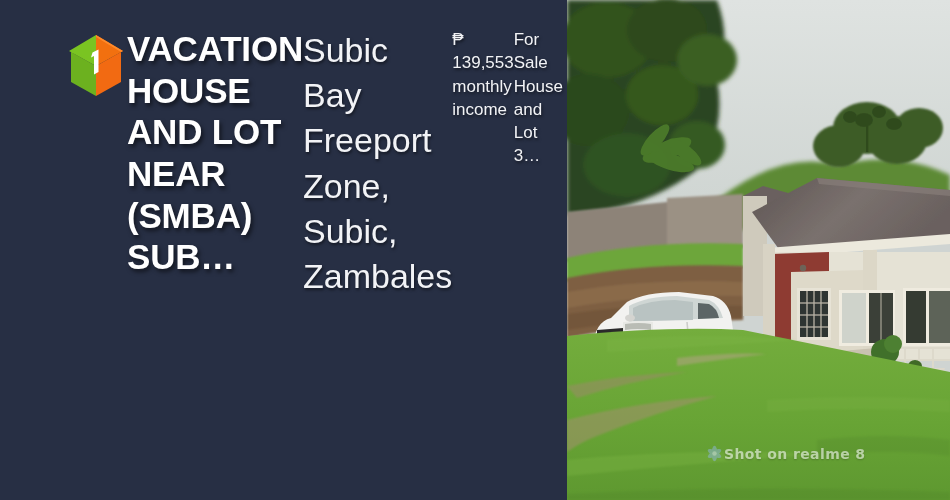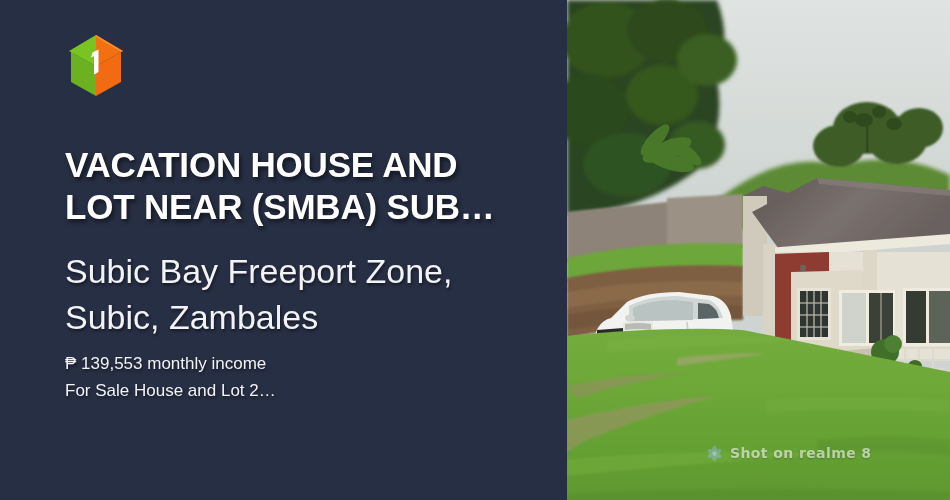--- a/index.html
+++ b/index.html
@@ -11,21 +11,21 @@
   .card {
     position:relative; width:950px; height:500px;
     display:flex; background:#272f44;
   }
 
   
   .panel {
     position:relative; width:567px; height:500px;
     background:#272f44; flex:0 0 567px;
     padding:28px 40px 0 65px;
-    display:flex; flex-direction:column;
+    display:flex; flex-direction:row;
   }
 
   
   .logo-wrap { width:62px; height:72px; position:relative; margin-bottom:44px; }
   .logo-wrap svg { display:block; }
 
   
   .title {
     font-size:35px; font-weight:bold; line-height:1.19;
     color:#ffffff; letter-spacing:-0.2px;
@@ -52,21 +52,21 @@
   
   .photo {
     position:relative; flex:1 1 auto; height:500px; overflow:hidden;
     background:#cfd4d2;
   }
   .photo-svg { position:absolute; inset:0; width:100%; height:100%; display:block; }
 
   
   .watermark {
     position:absolute; left:139px; bottom:38px;
-    display:flex; gap:7px;
+    display:flex; align-items:center; gap:1px;
     opacity:0.62; pointer-events:none;
   }
   .wm-mark { width:17px; height:17px; flex:0 0 17px; }
   .wm-text {
     font-size:14px; font-weight:bold; color:#eef3ec;
     letter-spacing:0.4px;
     text-shadow:0 1px 2px rgba(0,0,0,0.35);
     font-family:"DejaVu Sans", sans-serif;
   }
 </style>
@@ -93,21 +93,21 @@
         <path d="M27.5 24.5 L33.5 21.5 L33.5 44 L29 46.5 L29 28 L26 29.5 Z" fill="#ffffff"></path>
       </svg>
     </div>
 
     <div class="title">VACATION HOUSE AND LOT NEAR (SMBA) SUB…</div>
 
     <div class="address">Subic Bay Freeport Zone, Subic, Zambales</div>
 
     <div class="price">₱ 139,553 monthly income</div>
 
-    <div class="meta">For Sale House and Lot 2…</div>
+    <div class="meta">For Sale House and Lot 3…</div>
   </div>
 
   <div class="photo">
     <svg class="photo-svg" viewBox="0 0 383 500" preserveAspectRatio="xMidYMid slice">
       <defs>
         <linearGradient id="skyg" x1="0" y1="0" x2="0" y2="1">
           <stop offset="0%" stop-color="#dfe3e1"></stop>
           <stop offset="100%" stop-color="#cfd5d2"></stop>
         </linearGradient>
         <linearGradient id="grassg" x1="0" y1="0" x2="0" y2="1">

